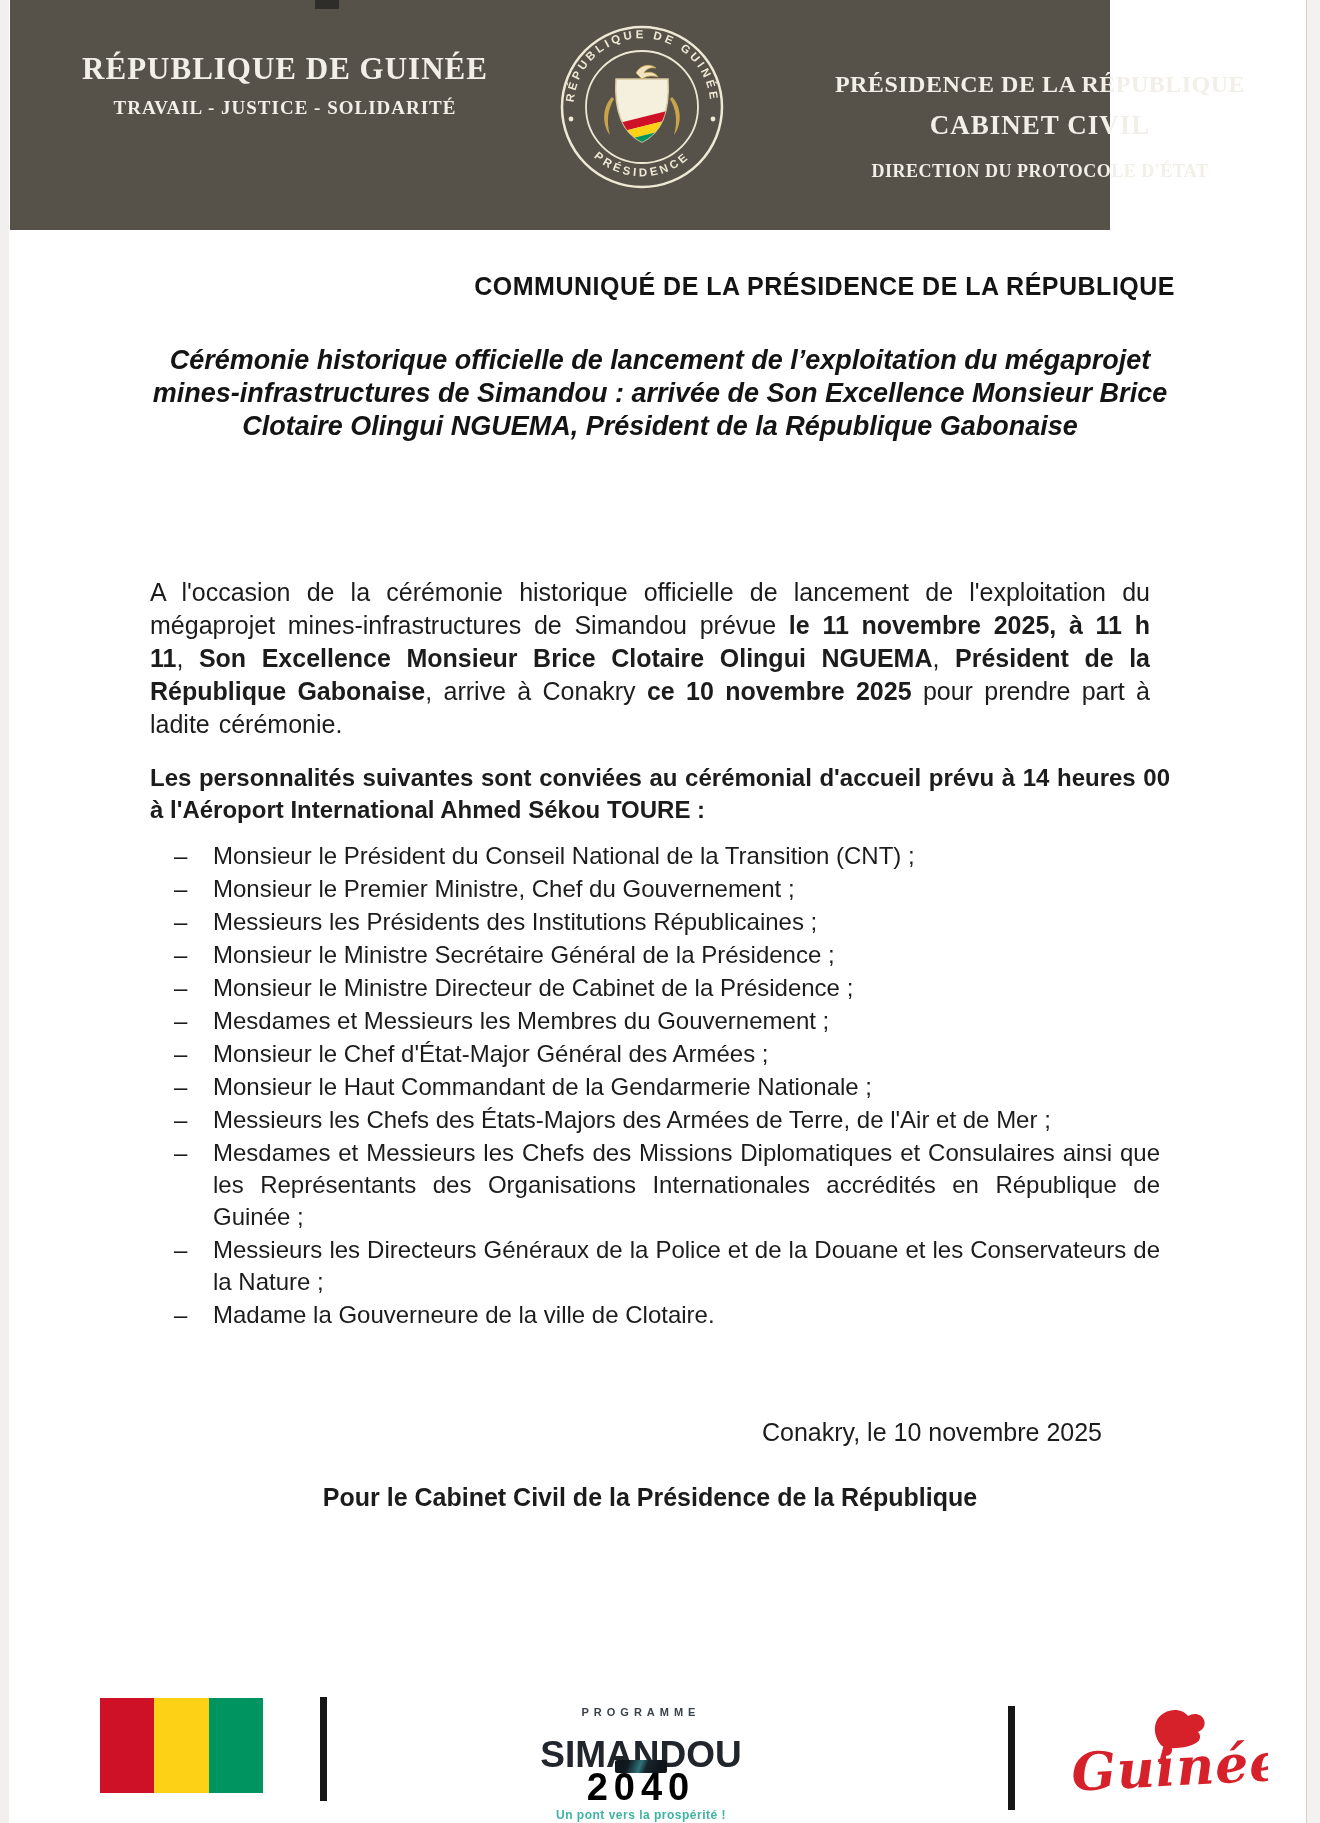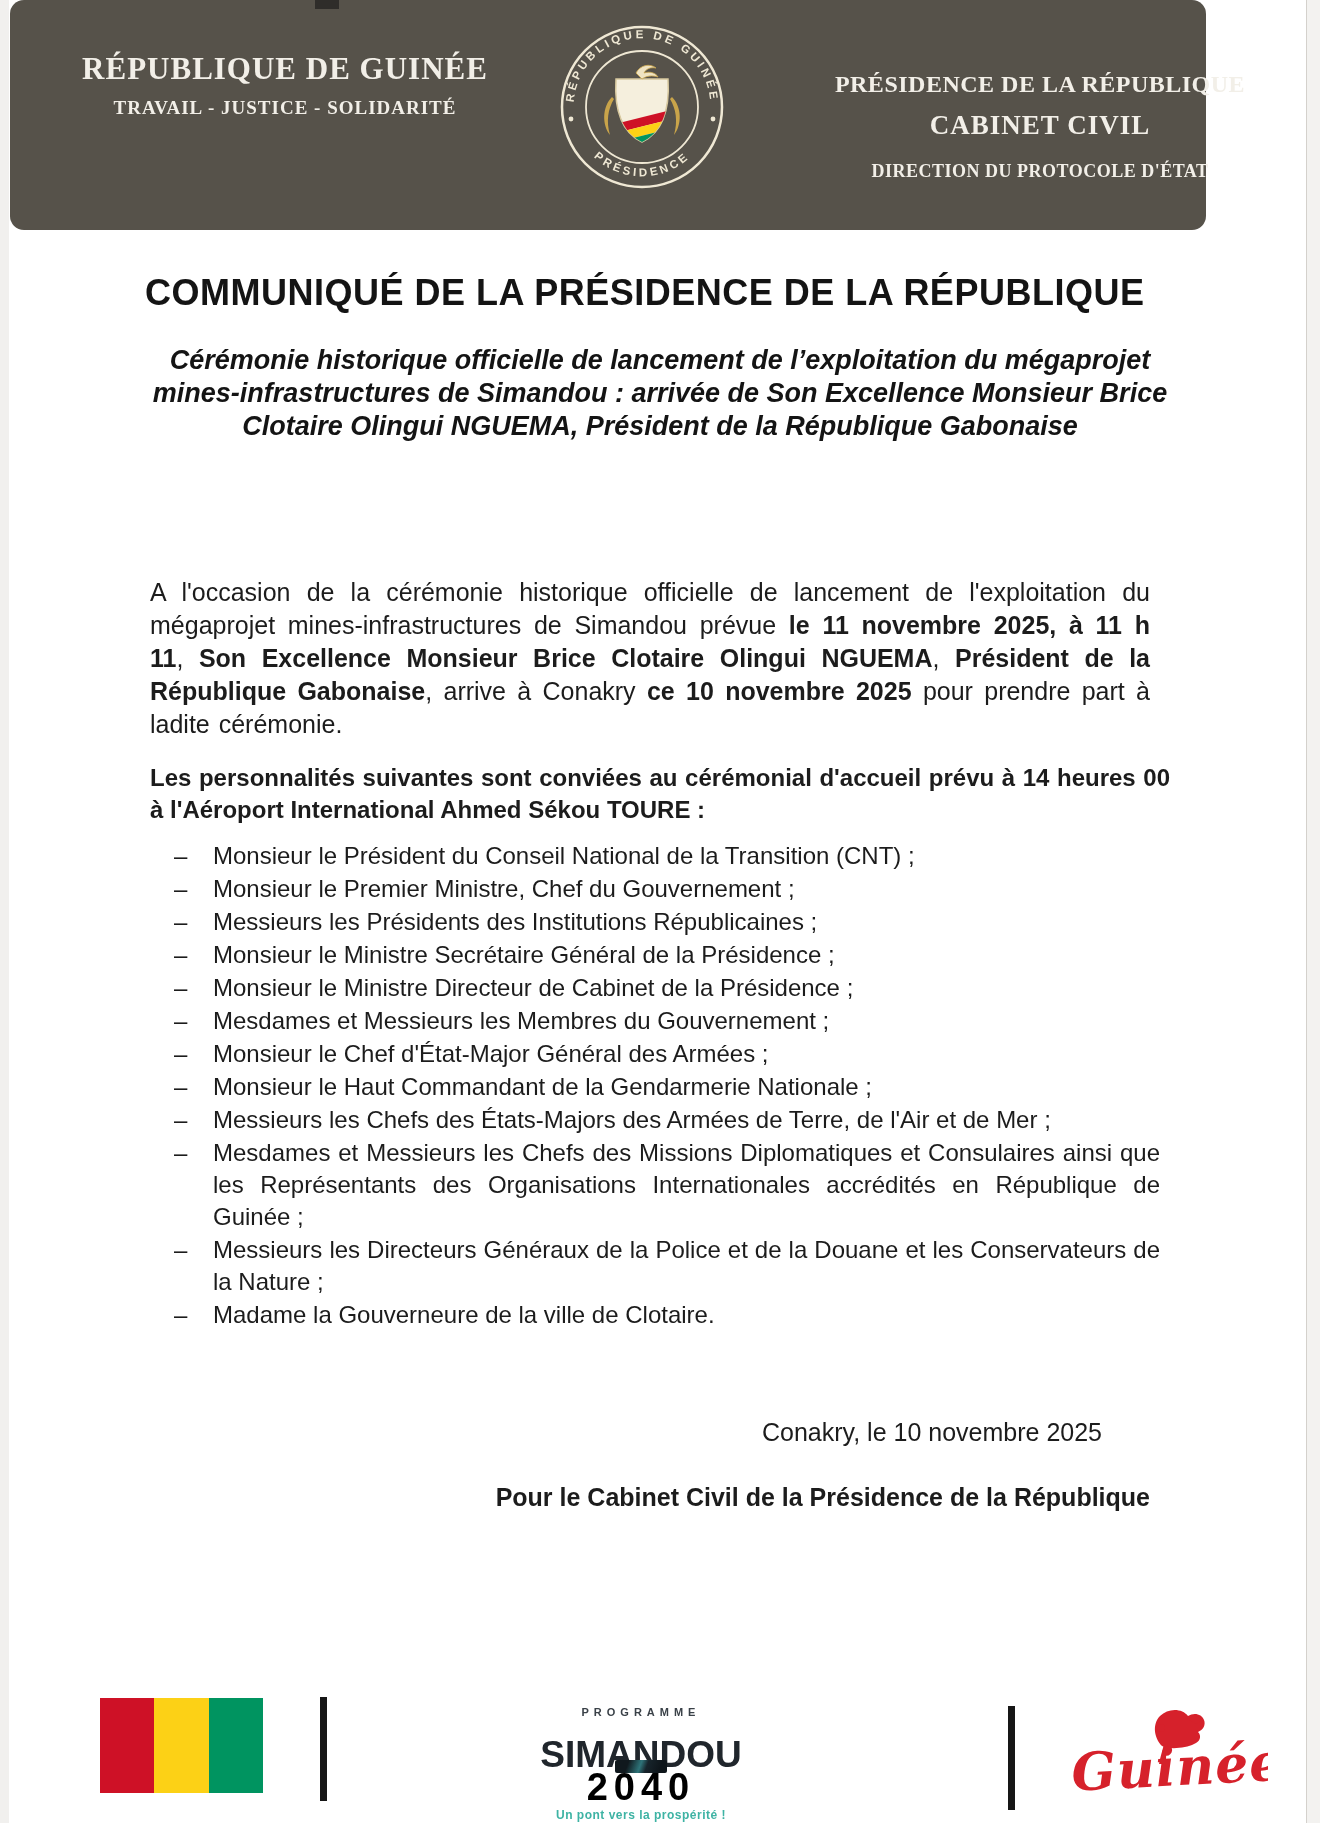--- a/index.html
+++ b/index.html
@@ -4,48 +4,48 @@
 <style>
   html,body{margin:0;padding:0;background:#ffffff;}
   .page{position:relative;width:1320px;height:1823px;background:#ffffff;overflow:hidden;
         font-family:"Liberation Sans",sans-serif;color:#1c1c1c;}
   
   .edge-left{position:absolute;left:0;top:0;width:9px;height:100%;background:#f1f0ee;}
   .edge-right{position:absolute;left:1306px;top:0;width:14px;height:100%;background:#f3f2f0;border-left:1px solid #d4d1cc;}
   .scan-notch{position:absolute;left:315px;top:0;width:24px;height:9px;background:#2f2d2a;}
 
   
-  .band{position:absolute;left:10px;top:0;width:1196px;height:230px;background:#56524A;border-radius:14px;}
+  .band{position:absolute;left:10px;top:0;width:1100px;height:230px;background:#56524A;}
   .band-left{position:absolute;left:60px;top:52px;width:430px;text-align:center;color:#f2efe8;
              font-family:"Liberation Serif",serif;}
   .band-left .t1{font-size:31px;font-weight:bold;letter-spacing:1px;line-height:34px;}
   .band-left .t2{font-size:19px;font-weight:bold;letter-spacing:1px;margin-top:11px;}
   .band-right{position:absolute;left:790px;top:60px;width:480px;text-align:center;color:#f2efe8;
               font-family:"Liberation Serif",serif;}
   .band-right .t1{font-size:24px;font-weight:bold;letter-spacing:0.5px;line-height:48px;}
   .band-right .t2{font-size:27px;font-weight:bold;letter-spacing:1px;line-height:34px;}
   .band-right .t3{font-size:18px;font-weight:bold;letter-spacing:0.5px;line-height:26px;margin-top:16px;}
   .seal{position:absolute;left:545px;top:20px;width:174px;height:174px;}
 
   
-  .doc-title{position:absolute;left:145px;top:272px;width:1030px;text-align:left;
-             font-weight:bold;font-size:36px;letter-spacing:0.5px;color:#141414;}
+  .doc-title{position:absolute;left:145px;top:272px;width:1030px;text-align:right;
+             font-weight:bold;font-size:25px;letter-spacing:0.5px;color:#141414;}
   .doc-subtitle{position:absolute;left:145px;top:344px;width:1030px;text-align:center;
              font-weight:bold;font-size:27px;line-height:33px;color:#141414;font-style:italic;}
   .para1{position:absolute;left:150px;top:551px;width:1000px;text-align:justify;
              font-size:25px;line-height:33px;word-spacing:2px;}
   .para2{position:absolute;left:150px;top:738px;width:1020px;text-align:justify;
              font-weight:bold;font-size:24px;line-height:32px;}
   .guest-list{position:absolute;left:150px;top:840px;width:1010px;margin:0;padding:0;list-style:none;
              font-size:24px;line-height:32px;}
   .guest-list li{position:relative;padding-left:63px;text-align:justify;margin:0 0 1px 0;}
   .guest-list .dash{position:absolute;left:24px;top:0;}
   .dateline{position:absolute;left:150px;top:1418px;width:1000px;text-align:right;
              padding-right:48px;box-sizing:border-box;font-size:25px;}
-  .signature{position:absolute;left:150px;top:1483px;width:1000px;text-align:right;
+  .signature{position:absolute;left:150px;top:1483px;width:1000px;text-align:center;
              font-weight:bold;font-size:25px;}
 
   
   .flag{position:absolute;left:100px;top:1698px;width:163px;height:95px;display:flex;}
   .flag div{flex:1;}
   .vbar{position:absolute;width:7px;height:104px;background:#161616;}
   .vbar.b1{left:320px;top:1697px;}
   .vbar.b2{left:1008px;top:1706px;}
   .simandou{position:absolute;left:491px;top:1706px;width:300px;text-align:center;}
   .simandou .kicker{font-size:11px;letter-spacing:5px;font-weight:bold;color:#3a4148;}

